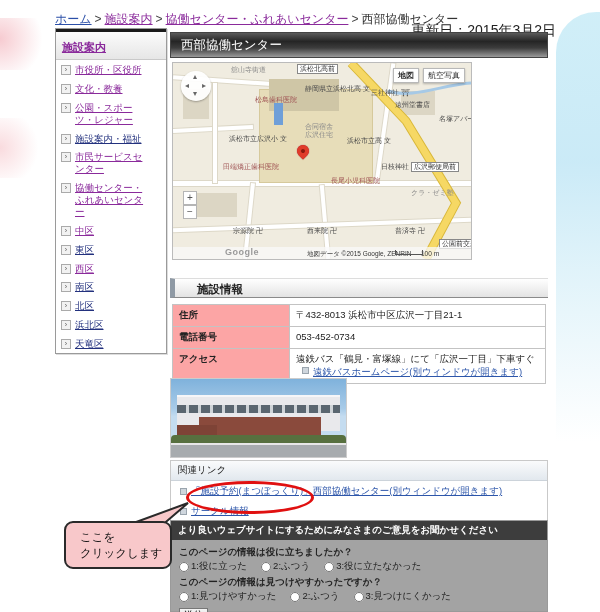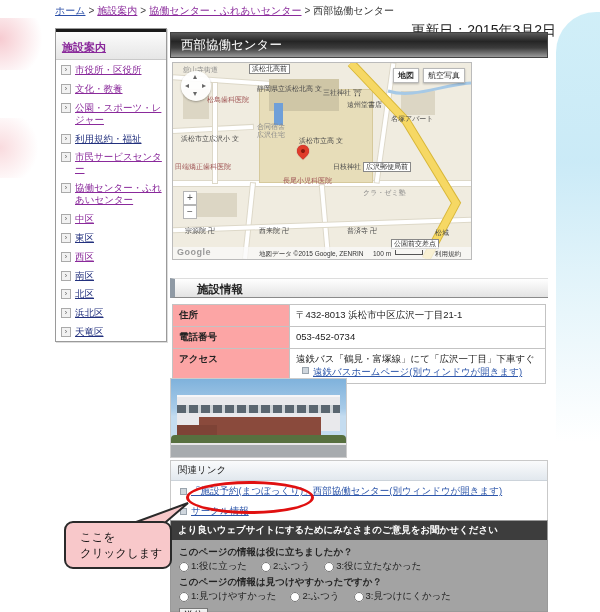--- a/index.html
+++ b/index.html
@@ -12,48 +12,48 @@
   .abs{position:absolute;}
   
   .bg-pink-1{left:0;top:18px;width:52px;height:52px;
     background:radial-gradient(circle at 0% 40%,rgba(246,200,206,.95),rgba(246,200,206,0) 70%);}
   .bg-pink-2{left:0;top:118px;width:46px;height:60px;
     background:radial-gradient(circle at 0% 50%,rgba(248,210,214,.8),rgba(248,210,214,0) 70%);}
   .bg-blue-right{left:556px;top:12px;width:44px;height:430px;
     background:linear-gradient(180deg,rgba(170,225,242,.55) 0%,rgba(197,232,246,.9) 35%,rgba(214,239,248,.75) 60%,rgba(255,255,255,0) 100%);
     border-radius:40px 0 0 0;}
   
-  .breadcrumb{left:55px;top:4px;font-size:10px;white-space:nowrap;}
+  .breadcrumb{left:55px;top:11px;font-size:12px;white-space:nowrap;}
   .breadcrumb a{text-decoration:underline;cursor:pointer;}
   .bc-blue{color:#2b4fa8;}
   .bc-purple{color:#8a2a9b;}
   .bc-current{color:#333;}
   .bc-sep{color:#444;margin:0 3px;}
   .updated{top:22px;right:44px;font-size:14px;color:#222;}
   
   .sidebar{left:55px;top:28px;width:110px;background:#fff;
     border:1px solid #9a9a9a;box-shadow:1px 1px 0 #ddd;}
   .sidebar-head{border-top:3px solid #1a1a1a;background:linear-gradient(#fbfbfb,#e6e6e6);
     padding:5px 6px 4px 6px;border-bottom:1px solid #c9c9c9;}
   .sidebar-head span{color:#8a2a9b;font-weight:bold;font-size:11px;text-decoration:underline;}
-  .sb-item{display:flex;align-items:flex-start;padding:4px 4px 3px 5px;font-size:9.5px;line-height:1.25;}
+  .sb-item{display:flex;align-items:flex-start;padding:4px 16px 3px 5px;font-size:9.5px;line-height:1.25;}
   .sb-bullet{flex:0 0 auto;width:8px;height:8px;margin:1px 4px 0 0;border:1px solid #aaa;
     background:#f2f2f2;color:#555;font-size:7px;line-height:7px;text-align:center;}
   .sb-link{text-decoration:underline;cursor:pointer;}
   .sb-v{color:#8a2a9b;}
   .sb-u{color:#23317e;}
   
   .title-bar{left:170px;top:32px;width:378px;height:26px;
     background:linear-gradient(180deg,#5a5a5a 0%,#252525 35%,#3c3c3c 62%,#9a9a9a 100%);
     border:1px solid #444;box-sizing:border-box;}
   .title-bar span{color:#fff;font-size:12.5px;line-height:24px;padding-left:10px;}
   
   .map{left:172px;top:62px;width:298px;height:196px;background:#f0ece0;
     border:1px solid #bbb;overflow:hidden;cursor:grab;}
-  .map .lbl{position:absolute;font-size:7px;color:#4a4a4a;white-space:nowrap;line-height:1.1;}
+  .map .lbl{position:absolute;font-size:7px;color:#4a4a4a;white-space:nowrap;line-height:1.1;margin-left:48px;}
   .map .lbl.gray{color:#8a8a8a;}
   .map .lbl.red{color:#a05555;}
   .map .boxed{background:#fff;border:1px solid #888;padding:0 2px;color:#333;}
   .road{position:absolute;background:#ffffff;box-shadow:0 0 0 1px #ddd8c8;}
   .block{position:absolute;background:#dcd6c4;}
   .campus{position:absolute;background:#e7ddb9;border:1px solid #d6c99c;}
   .bluebldg{position:absolute;background:#6f9fd8;}
   .marker{position:absolute;width:12px;height:12px;background:#e03c2a;border-radius:50% 50% 50% 0;
     transform:rotate(-45deg);box-shadow:0 0 1px #802;}
   .marker:after{content:"";position:absolute;left:4px;top:4px;width:4px;height:4px;border-radius:50%;background:#8a1a0e;}
@@ -135,21 +135,21 @@
   <div class="sb-item">
       <span class="sb-bullet">›</span>
       <span class="sb-link sb-v">文化・教養</span>
     </div>
   <div class="sb-item">
       <span class="sb-bullet">›</span>
       <span class="sb-link sb-v">公園・スポーツ・レジャー</span>
     </div>
   <div class="sb-item">
       <span class="sb-bullet">›</span>
-      <span class="sb-link sb-u">利用規約・福祉</span>
+      <span class="sb-link sb-u">施設案内・福祉</span>
     </div>
   <div class="sb-item">
       <span class="sb-bullet">›</span>
       <span class="sb-link sb-v">市民サービスセンター</span>
     </div>
   <div class="sb-item">
       <span class="sb-bullet">›</span>
       <span class="sb-link sb-v">協働センター・ふれあいセンター</span>
     </div>
   <div class="sb-item">

